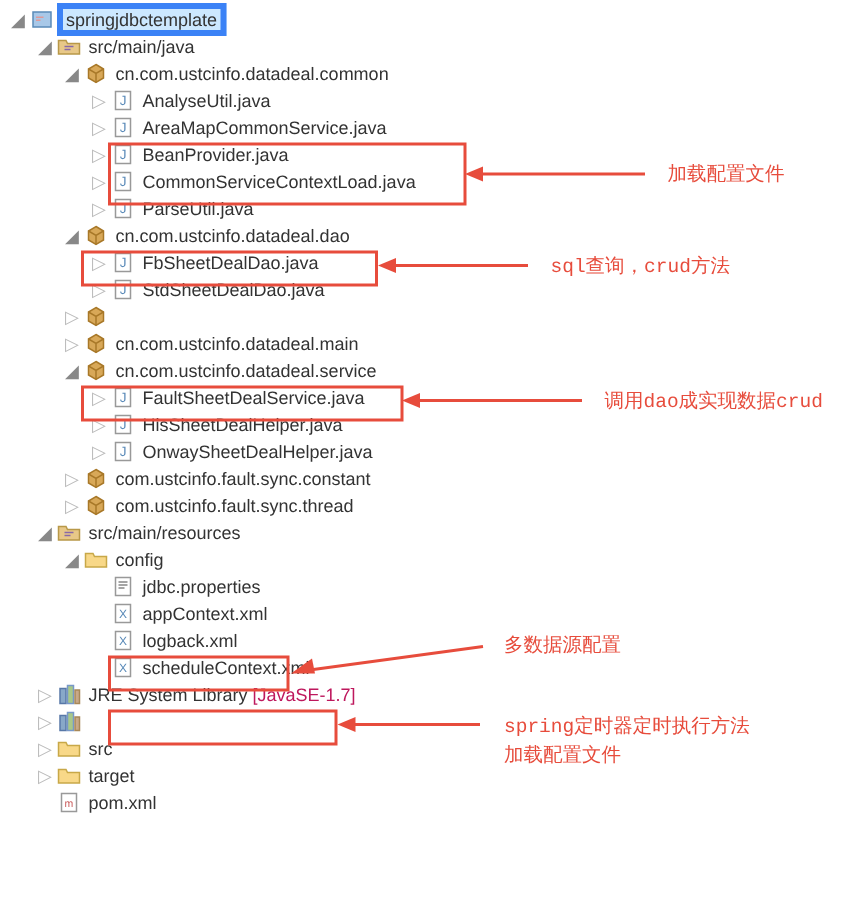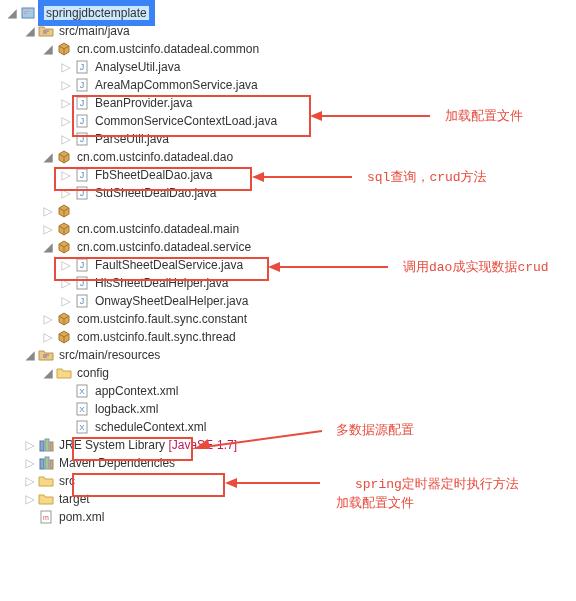--- a/index.html
+++ b/index.html
@@ -1,21 +1,21 @@
 <!DOCTYPE html>
 <html><head>
 <meta charset="utf-8">
 <style>
 body{margin:0;font-family:"Segoe UI",Tahoma,sans-serif;font-size:12px;background:#fff;color:#333;width:576px;height:601px;overflow:hidden;position:relative}
 .tree{padding:4px 0 0 4px}
 .row{display:flex;align-items:center;height:18px;white-space:nowrap}
 .tw{width:16px;height:16px;display:flex;align-items:center;justify-content:center;flex-shrink:0;color:#888}
 .ic{width:16px;height:16px;display:flex;align-items:center;justify-content:center;flex-shrink:0;margin-right:2px}
 .lbl{padding:1px 3px}
-.sel{background:#cce8ff;border:6px solid #3b82f6;padding:0 2px}
+.sel{background:#cce8ff;border:4px solid #3b82f6;padding:0 2px}
 .lib{color:#be185d}
 .i0{padding-left:0}
 .i1{padding-left:18px}
 .i2{padding-left:36px}
 .i3{padding-left:54px}
 .box{position:absolute;border:2px solid #e74c3c;pointer-events:none}
 .arrow{position:absolute;pointer-events:none}
 .arrow svg{overflow:visible}
 .ann{position:absolute;color:#e74c3c;font-size:13px;font-family:Liberation Mono, monospace}
 </style>
@@ -247,20 +247,30 @@
 <div class="row i2">
 <span class="tw">◢</span>
 <span class="ic">
         <svg width="16" height="16">
           <path d="M1 4h5l1 2h8v7H1z" fill="#f8d888" stroke="#c8a848"></path>
         </svg>
       </span>
 <span class="lbl">config</span>
 </div>
 
+<div class="row i3">
+<span class="tw"></span>
+<span class="ic">
+        <svg width="16" height="16">
+          <rect x="3" y="2" width="10" height="12" fill="#fff" stroke="#999"></rect>
+          <path d="M5 5h6M5 7h6M5 9h4" stroke="#888"></path>
+        </svg>
+      </span>
+<span class="lbl">jdbc.properties</span>
+</div>
 
 <div class="row i3">
 <span class="tw"></span>
 <span class="ic">
         <svg width="16" height="16">
           <rect x="3" y="2" width="10" height="12" fill="#fff" stroke="#999"></rect>
           <text x="8" y="11" font-size="8" text-anchor="middle" fill="#5a8ab8">X</text>
         </svg>
       </span>
 <span class="lbl">appContext.xml</span>
@@ -302,21 +312,20 @@
 
 <div class="row i1">
 <span class="tw" style="color:#bbb">▷</span>
 <span class="ic">
         <svg width="16" height="16">
           <rect x="2" y="4" width="4" height="10" fill="#88a8c8" stroke="#5878a8"></rect>
           <rect x="7" y="2" width="4" height="12" fill="#a8c888" stroke="#7898c8"></rect>
           <rect x="12" y="5" width="3" height="9" fill="#c8a888" stroke="#a88858"></rect>
         </svg>
       </span>
-<span class="lbl">Maven Dependencies</span>
 </div>
 
 <div class="row i1">
 <span class="tw" style="color:#bbb">▷</span>
 <span class="ic">
         <svg width="16" height="16">
           <path d="M1 4h5l1 2h8v7H1z" fill="#f8d888" stroke="#c8a848"></path>
         </svg>
       </span>
 <span class="lbl">src</span>
@@ -369,14 +378,14 @@
     </svg></div>
 <div class="arrow" style="left:225px;top:477px"><svg width="105" height="12">
       <line x1="95" y1="6" x2="8" y2="6" stroke="#e74c3c" stroke-width="2"></line>
       <polygon points="0,6 12,1 12,11" fill="#e74c3c"></polygon>
     </svg></div>
 
 <div class="ann" style="left:445px;top:107px">加载配置文件</div>
 <div class="ann" style="left:367px;top:168px">sql查询，crud方法</div>
 <div class="ann" style="left:403px;top:258px">调用dao成实现数据crud</div>
 <div class="ann" style="left:336px;top:421px">多数据源配置</div>
-<div class="ann" style="left:355px;top:475px">spring定时器定时执行方法</div>
+<div class="ann" style="left:336px;top:475px">spring定时器定时执行方法</div>
 <div class="ann" style="left:336px;top:494px">加载配置文件</div>
 
 </body></html>

